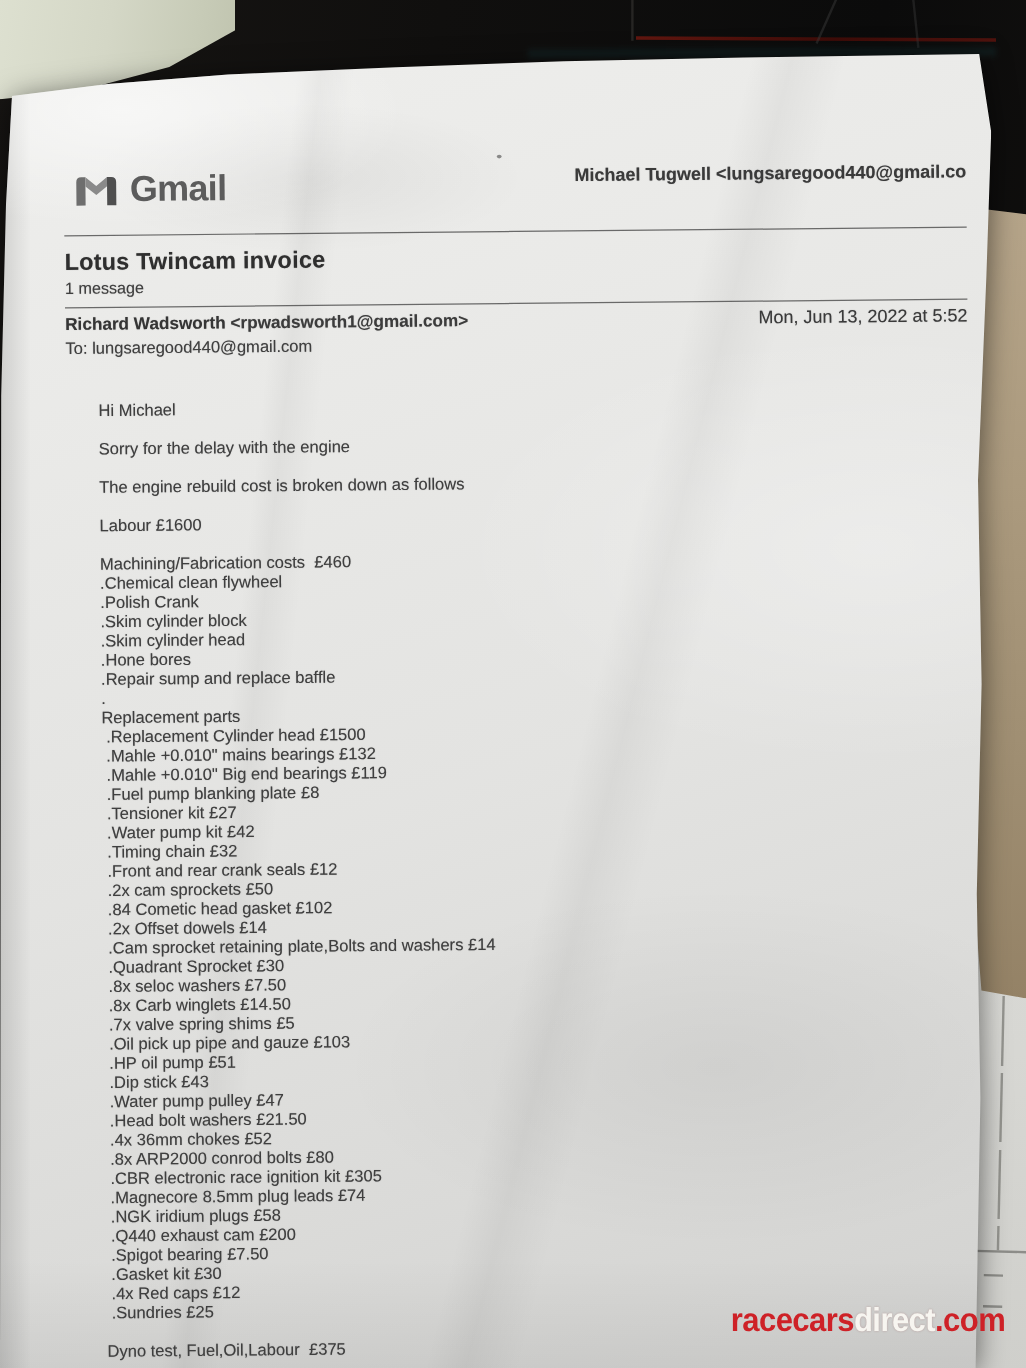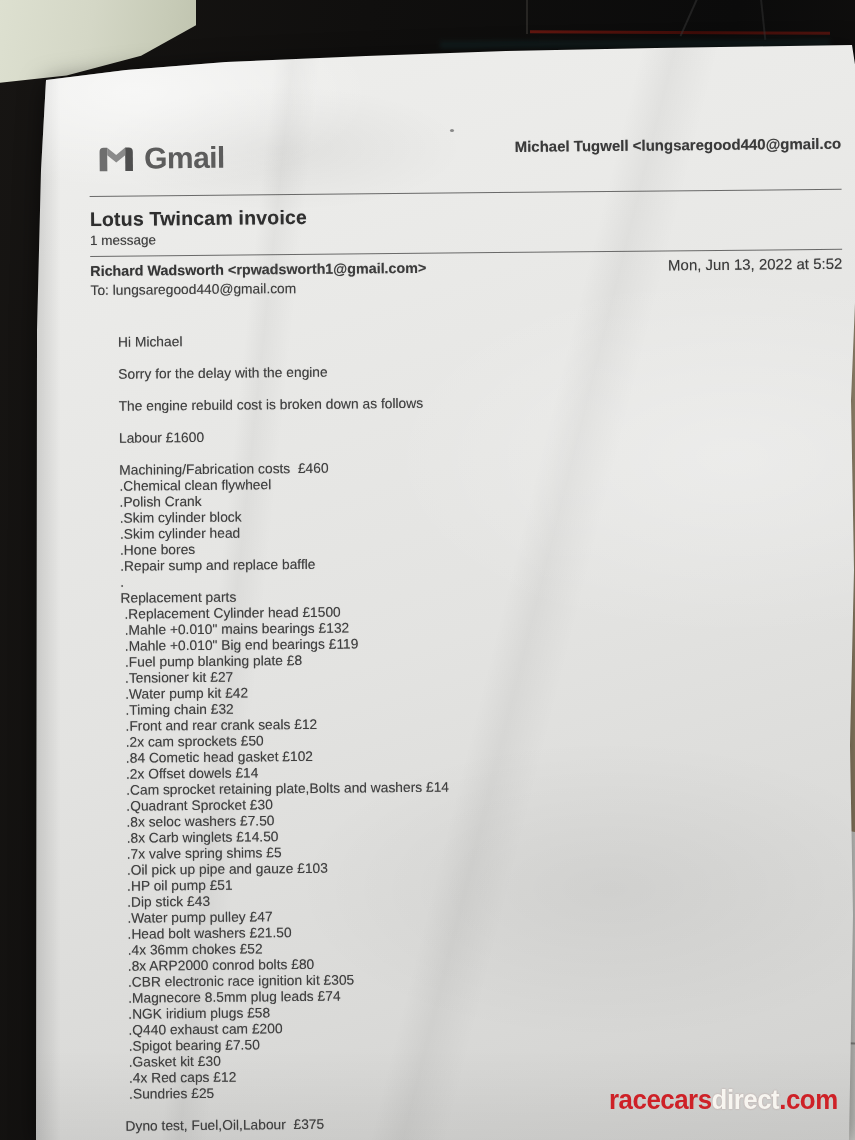--- a/index.html
+++ b/index.html
@@ -51,21 +51,20 @@
   .sheet-box .tick.t1{top:18px;}
   .sheet-box .tick.t2{top:44px;}
   
   .paper-wrap{position:absolute;inset:0;filter:drop-shadow(0 4px 12px rgba(0,0,0,.55));}
   .paper{
     position:absolute;inset:0;
     clip-path:polygon(10px 80px,90px 70px,190px 62px,330px 56px,470px 51px,620px 48px,816px 45px,
       826px 110px,822px 230px,815px 400px,818px 570px,814px 745px,817px 915px,813px 1140px,
       0px 1140px,1px 330px,5px 170px);
     background:linear-gradient(163deg,#efefed 0%,#eaeae8 25%,#e3e3e1 55%,#dadad8 80%,#d1d1cf 100%);
-    margin-left:36px;
   }
   .paper::before{
     content:"";position:absolute;inset:0;pointer-events:none;
     background:
       radial-gradient(ellipse 340px 140px at 12% 8%,rgba(255,255,255,.55),transparent 70%),
       radial-gradient(ellipse 500px 260px at 85% 40%,rgba(255,255,255,.28),transparent 70%),
       linear-gradient(104deg,transparent 56%,rgba(0,0,0,.045) 59%,transparent 63%),
       linear-gradient(96deg,transparent 26%,rgba(0,0,0,.04) 28%,transparent 31%),
       linear-gradient(90deg,rgba(0,0,0,.12),transparent 3%),
       linear-gradient(0deg,rgba(0,0,0,.05),transparent 8%),

